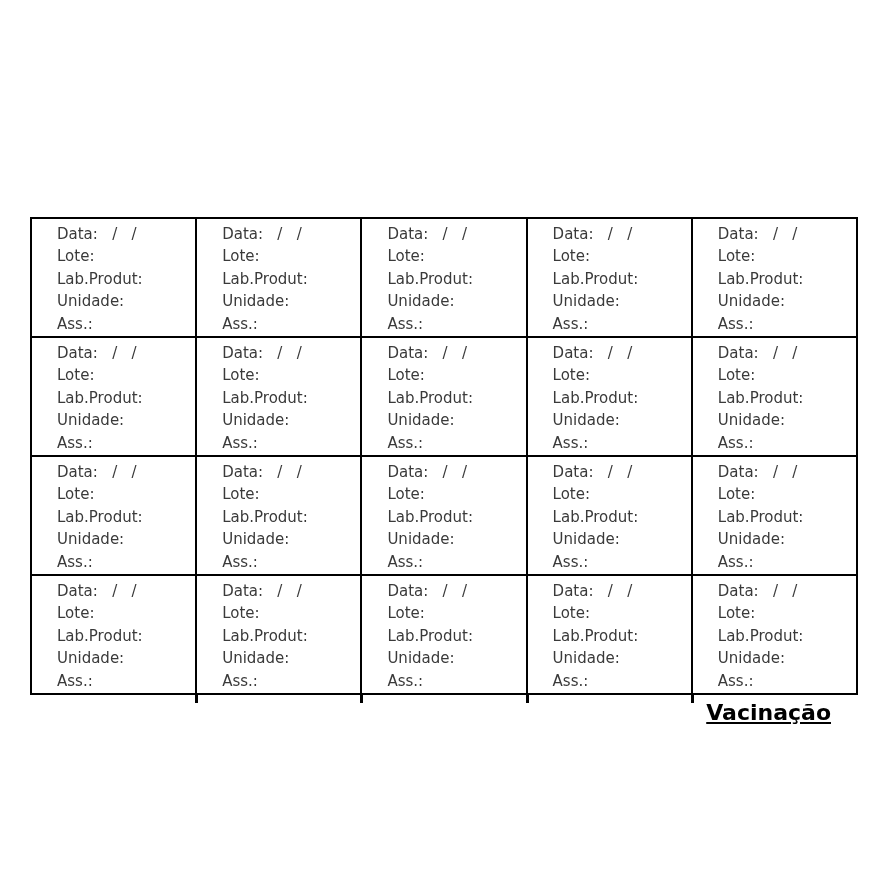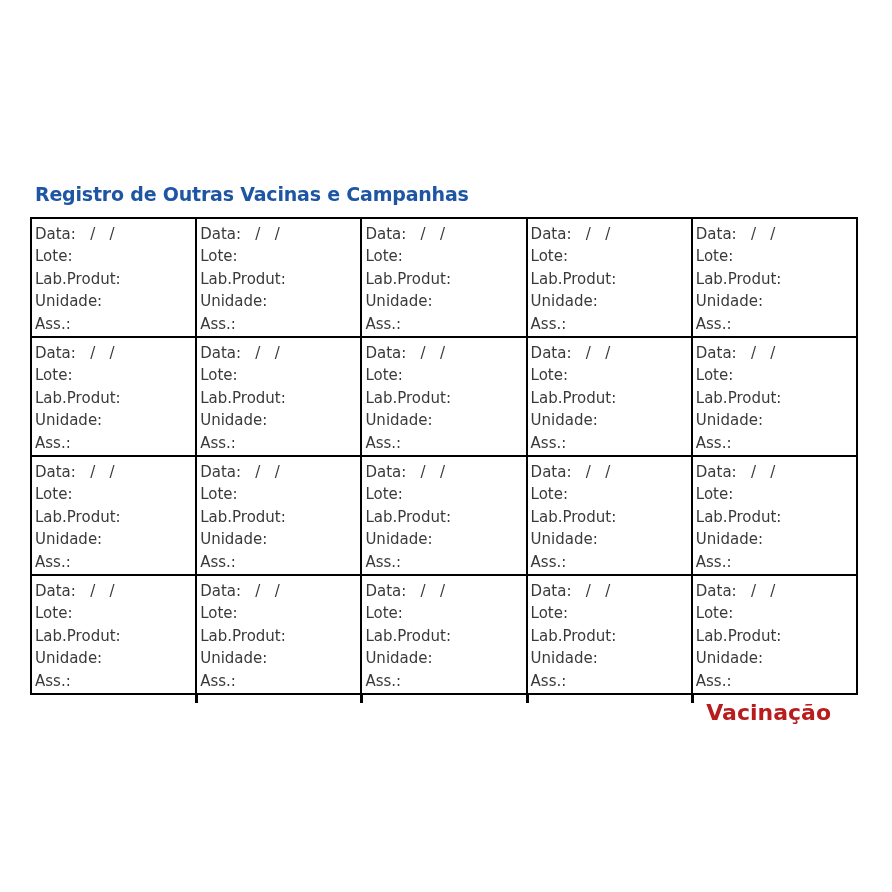--- a/index.html
+++ b/index.html
@@ -35,21 +35,21 @@
     left: 30px; top: 217px;
     width: 828px; height: 478px;
     border: 1.5px solid var(--border-black, #000);
     display: grid;
     grid-template-columns: repeat(5, 1fr);
     grid-template-rows: repeat(4, 1fr);
     background: #ffffff;
   }
   .cell {
     border: 1.5px solid var(--border-black, #000);
-    padding: 4px 4px 0 3px;
+    padding: 4px 4px 0 25px;
     overflow: hidden;
   }
   .field-line {
     font-size: 15px;
     line-height: 22.4px;
     color: var(--text-dark, #3a3a3a);
     white-space: pre;
   }
   .tick {
     position: absolute;
@@ -59,30 +59,30 @@
   }
   .tick.t1 { left: 195px; }
   .tick.t2 { left: 360px; }
   .tick.t3 { left: 526px; }
   .tick.t4 { left: 691px; }
   .footer-title {
     position: absolute;
     right: 61px; top: 700px;
     font-size: 22px;
     font-weight: 700;
-    color: #b91c1c;
+    color: #000000;
     white-space: nowrap;
+    text-decoration: underline;
   }
 </style>
 </head>
 <body>
 
 <div class="page">
 
-  <div class="doc-title">Registro de Outras Vacinas e Campanhas</div>
 
 
   <div class="record-table">
       <div class="cell">
         <div class="field-line">Data:   /   /</div>
         <div class="field-line">Lote:</div>
         <div class="field-line">Lab.Produt:</div>
         <div class="field-line">Unidade:</div>
         <div class="field-line">Ass.:</div>
       </div>

